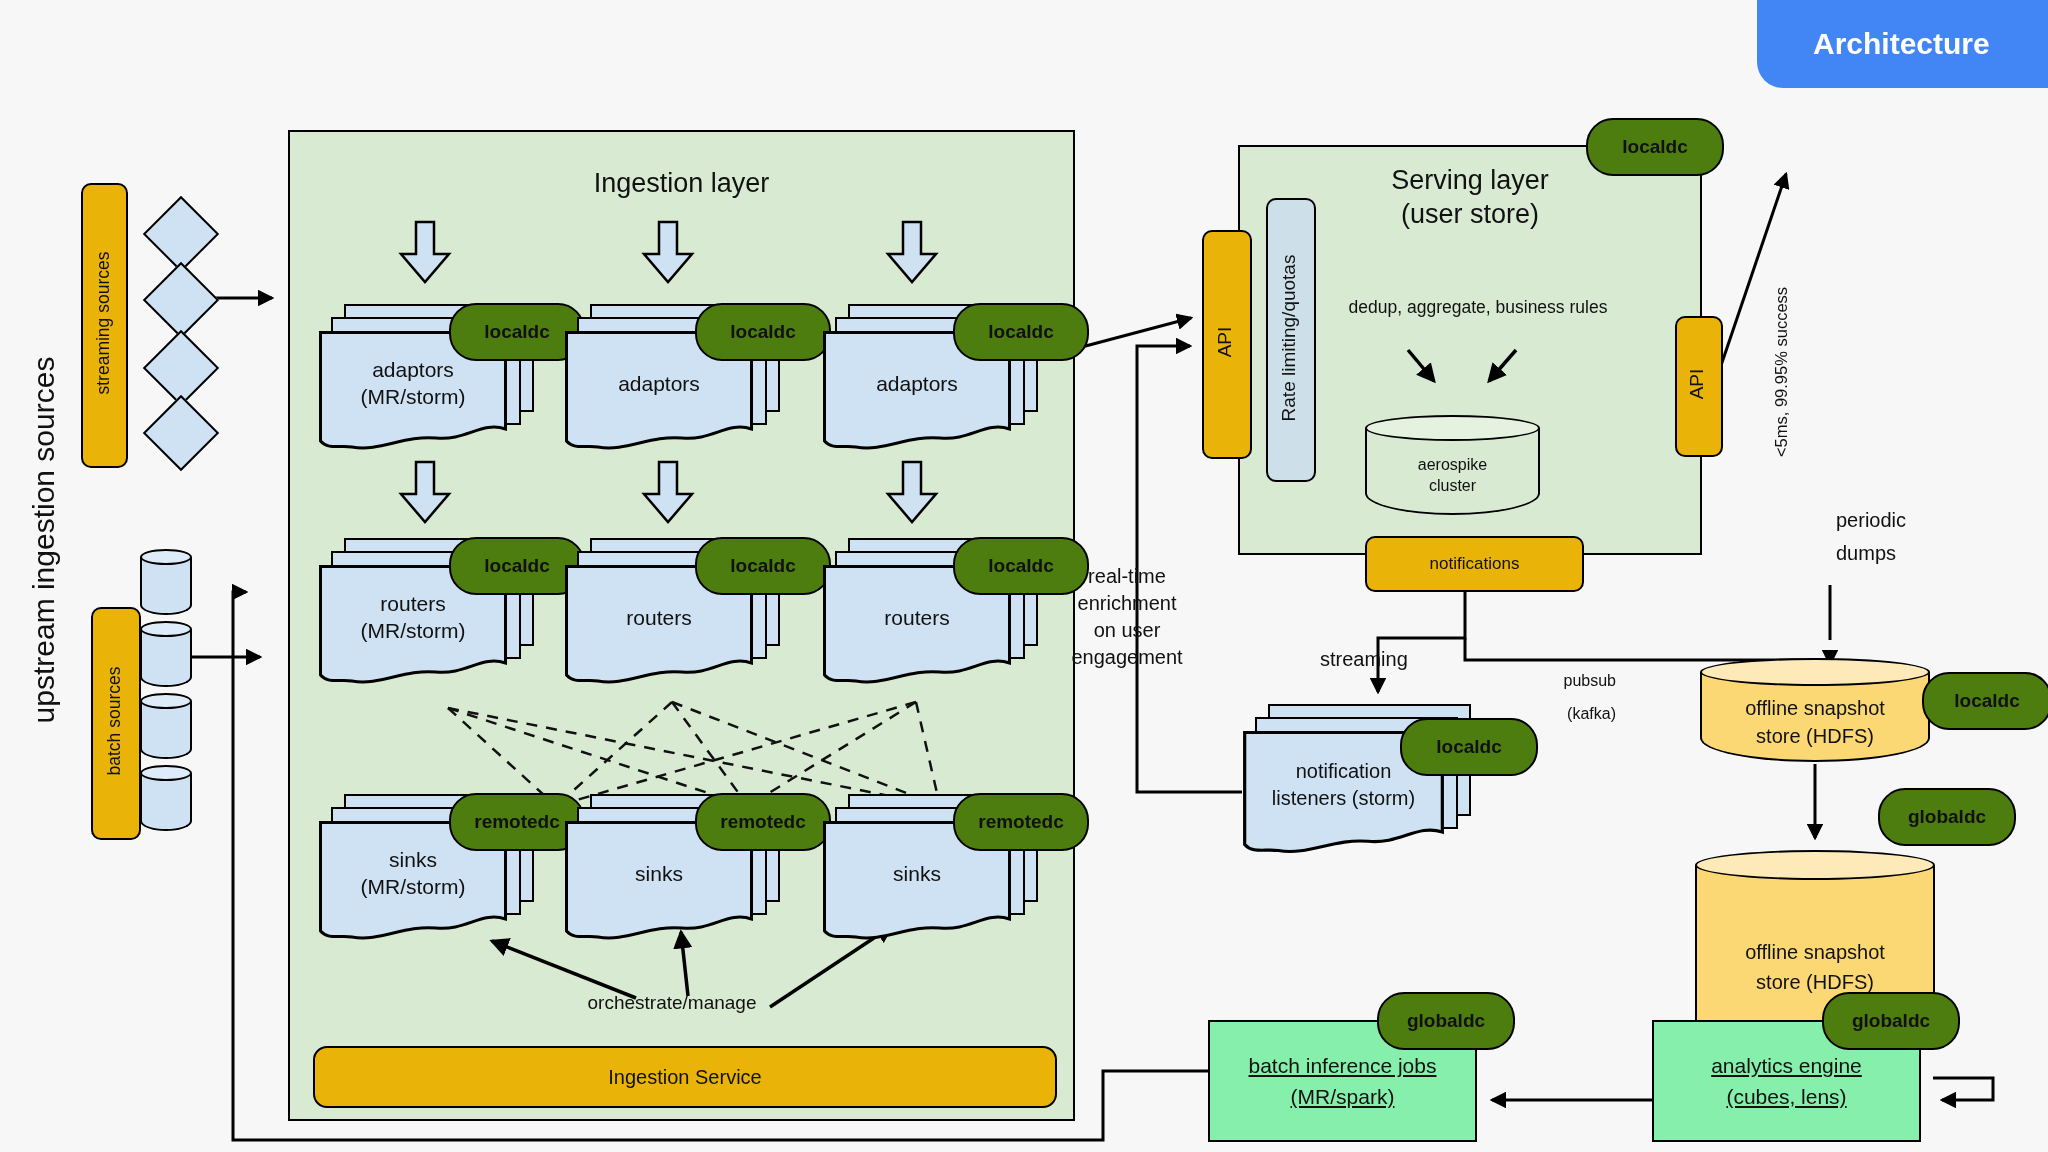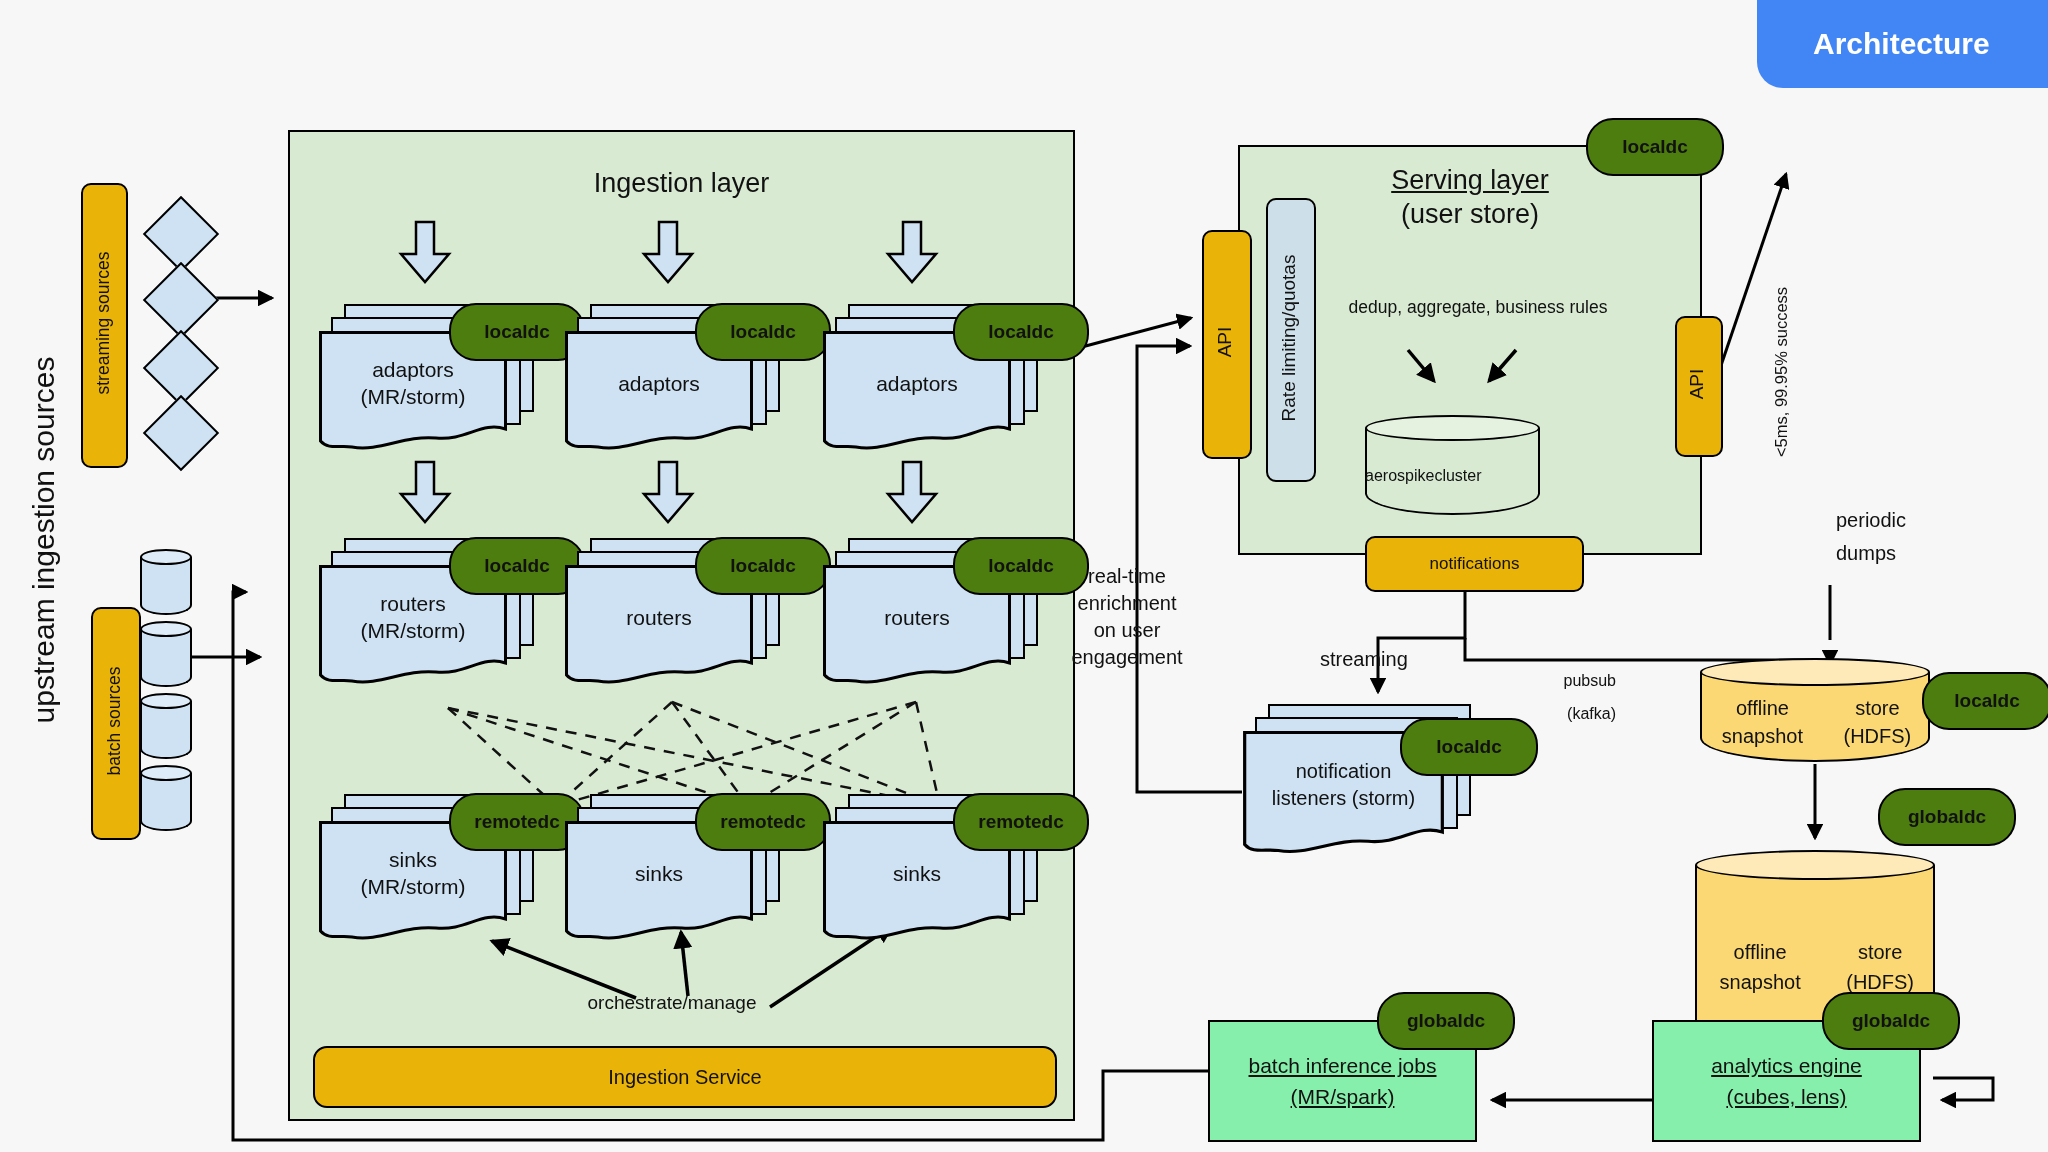--- a/index.html
+++ b/index.html
@@ -30,22 +30,22 @@
             align-items:center;justify-content:center;padding-bottom:24px;box-sizing:border-box;
             font-size:21px;line-height:27px;text-align:center;}
   .stack .pill{left:131px;top:-1px;width:132px;}
   
   .diamond{position:absolute;width:50px;height:50px;background:#cfe2f3;border:2.5px solid #000;
            transform:rotate(45deg);z-index:10;}
   
   .cylinder{position:absolute;z-index:10;}
   .cylinder .cbody{position:absolute;left:0;right:0;bottom:0;border:2.5px solid #000;border-top:none;box-sizing:border-box;}
   .cylinder .ctop{position:absolute;left:0;right:0;top:0;border:2.5px solid #000;border-radius:50%;box-sizing:border-box;}
-  .cylinder .ctext{position:absolute;left:0;top:0;width:100%;height:100%;display:flex;flex-direction:row;
-                   align-items:center;text-align:center;z-index:3;}
+  .cylinder .ctext{position:absolute;left:0;top:0;width:100%;height:100%;display:flex;flex-direction:column;
+                   align-items:center;justify-content:center;text-align:center;z-index:3;}
   
   .bluebox{position:absolute;background:#86efac;border:2.5px solid #000;z-index:10;display:flex;
            flex-direction:column;align-items:center;justify-content:center;text-align:center;
            font-size:21px;line-height:31px;text-decoration:underline;}
   .wires{position:absolute;left:0;top:0;z-index:5;pointer-events:none;}
   .tab{position:absolute;left:1757px;top:0;width:291px;height:88px;background:#4285f4;
        border-radius:0 0 0 26px;display:flex;align-items:center;color:#fff;font-weight:bold;
        font-size:30px;padding-left:56px;box-sizing:border-box;z-index:20;}
 </style>
 </head>
@@ -276,21 +276,21 @@
           <span></span>
         </div>
       </div>
     <div class="pill">remotedc</div>
   </div>
 
   <div class="lbl" style="left:552px;top:992px;width:240px;text-align:center;font-size:19px;">orchestrate/manage</div>
 
   <div class="gbox" style="left:1238px;top:145px;width:460px;height:406px;">
     <div class="gtitle" style="margin-top:16px;">
-      <span style="display:block;text-decoration:underline;">Serving layer</span>
+      <span style="display:block;">Serving layer</span>
       <span style="display:block;">(user store)</span>
     </div>
   </div>
   <div class="pill" style="left:1586px;top:118px;">localdc</div>
 
   <div class="ypanel" style="left:1202px;top:230px;width:46px;height:225px;"></div>
   <div class="vtext" style="left:1195px;top:331px;width:60px;height:22px;font-size:19px;">API</div>
 
   <div class="abs z10" style="left:1266px;top:198px;width:46px;height:280px;background:#cddfe8;border:2.5px solid #000;border-radius:10px;"></div>
   <div class="vtext" style="left:1159px;top:327px;width:260px;height:22px;font-size:19px;">Rate limiting/quotas</div>

